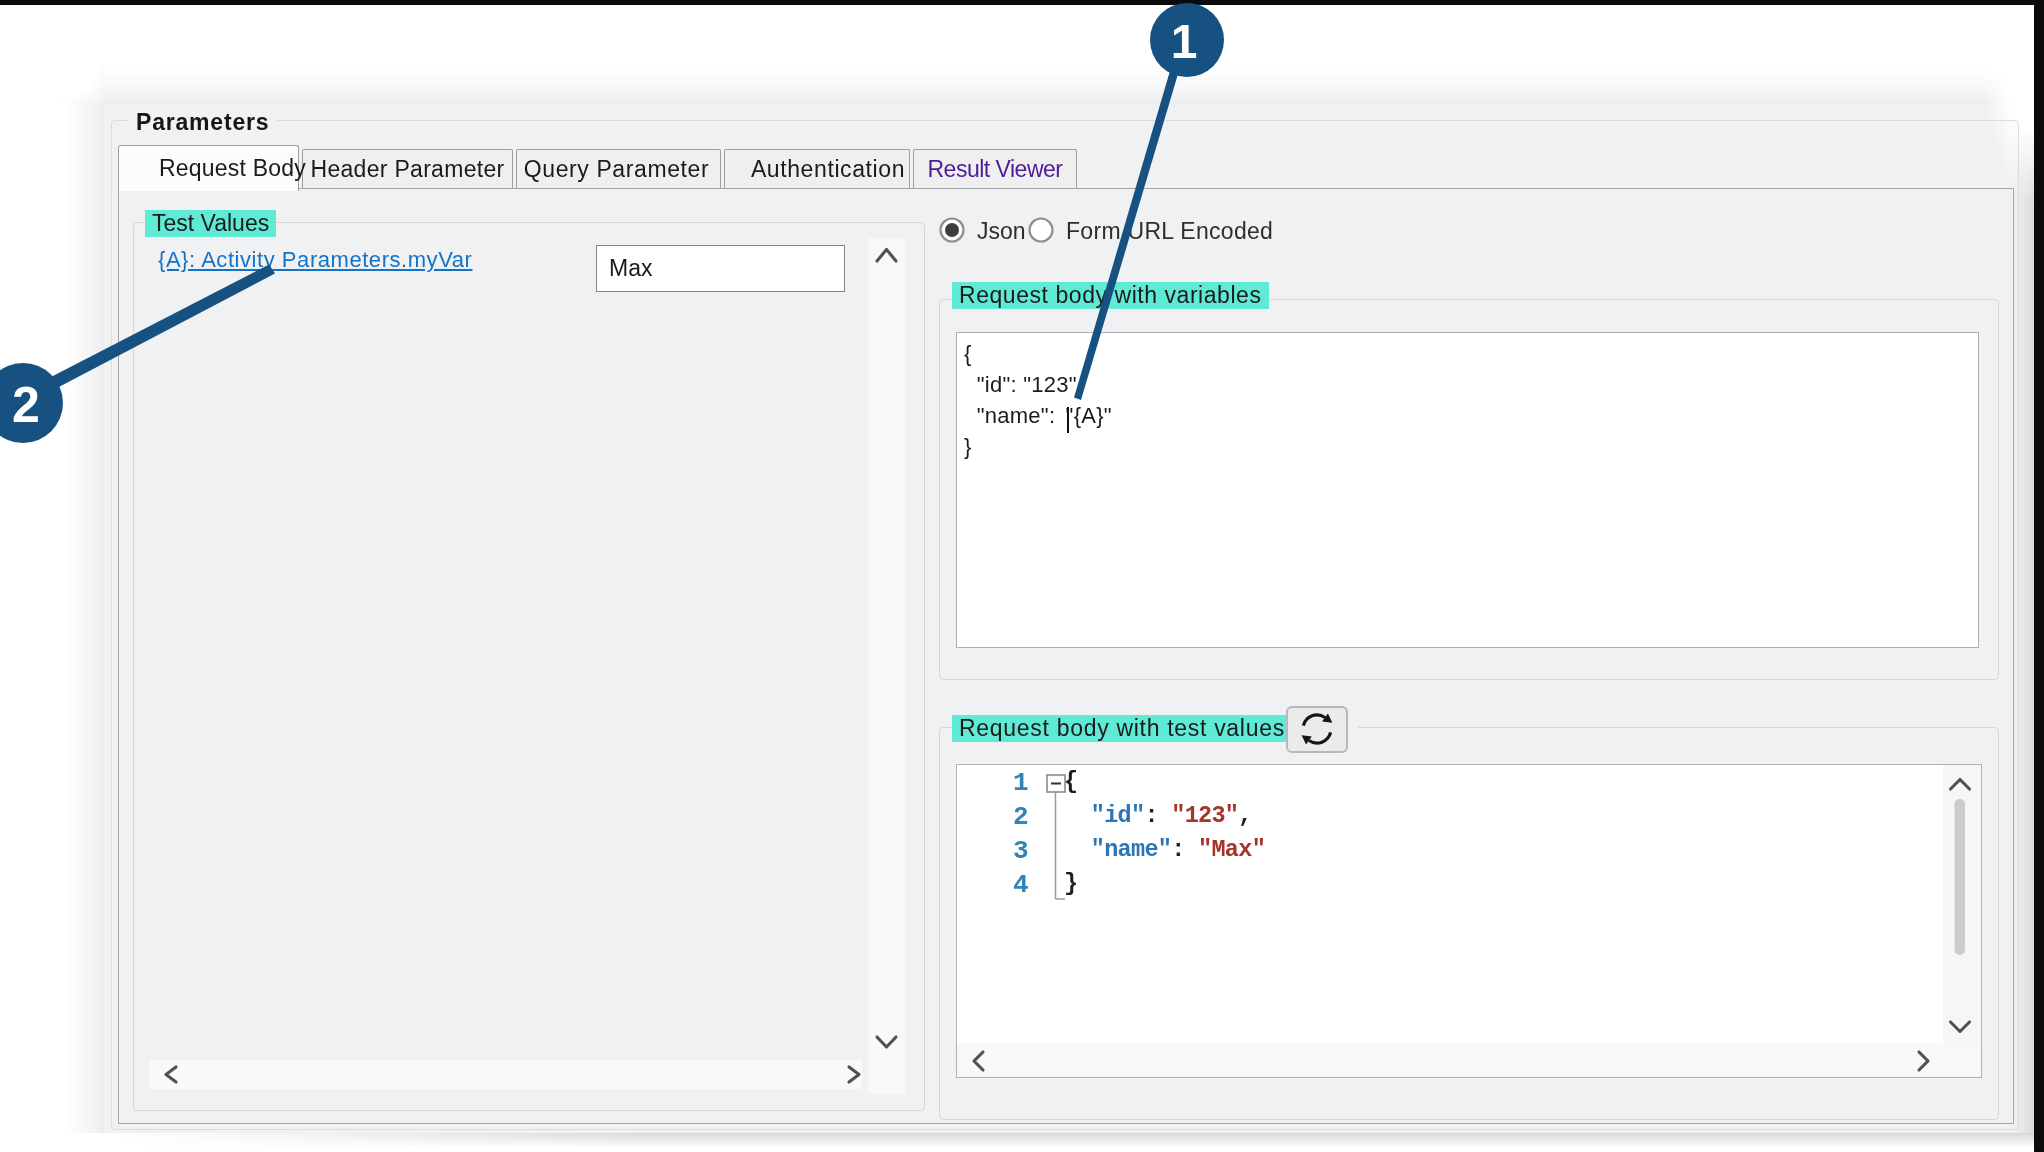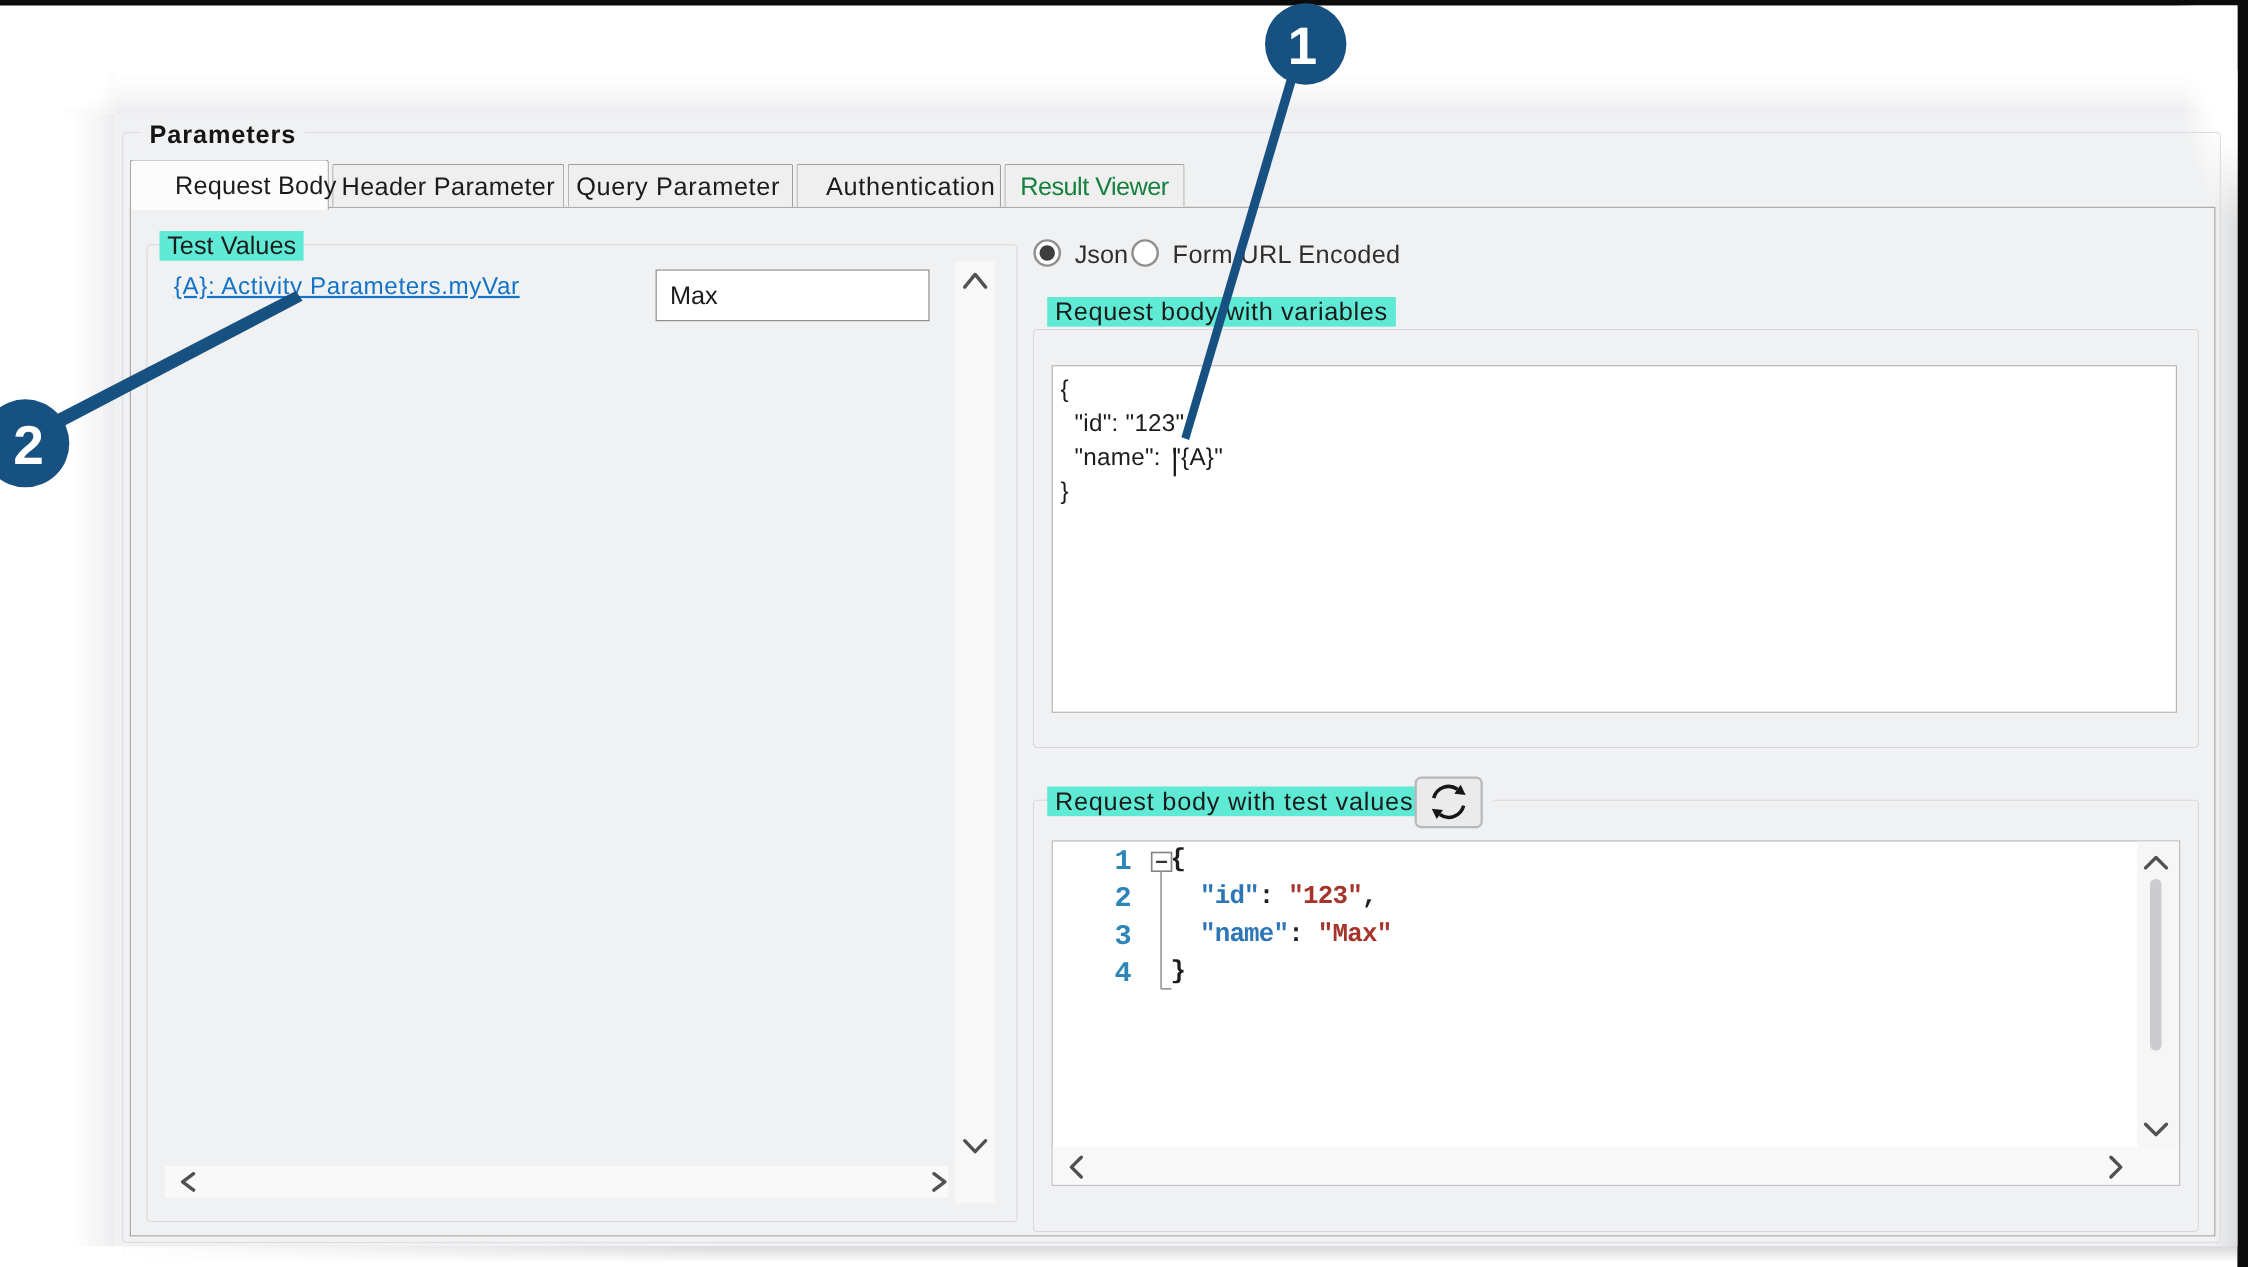--- a/index.html
+++ b/index.html
@@ -33,21 +33,21 @@
 
 <div class="abs" style="left:302px;top:149px;width:211px;height:39px;background:#efeff0;border:1px solid #9f9f9f;border-bottom:none;border-radius:2px 2px 0 0;box-sizing:border-box;"></div>
 <div class="abs" style="left:516px;top:149px;width:205px;height:39px;background:#efeff0;border:1px solid #9f9f9f;border-bottom:none;border-radius:2px 2px 0 0;box-sizing:border-box;"></div>
 <div class="abs" style="left:724px;top:149px;width:186px;height:39px;background:#efeff0;border:1px solid #9f9f9f;border-bottom:none;border-radius:2px 2px 0 0;box-sizing:border-box;"></div>
 <div class="abs" style="left:913px;top:149px;width:164px;height:39px;background:#efeff0;border:1px solid #9f9f9f;border-bottom:none;border-radius:2px 2px 0 0;box-sizing:border-box;"></div>
 <div class="abs" style="left:118px;top:145px;width:181px;height:46px;background:#fcfcfd;border:1px solid #9f9f9f;border-bottom:none;border-radius:3px 3px 0 0;box-sizing:border-box;"></div>
 <div class="abs tabtxt" style="left:118px;top:155px;width:181px;text-align:center;font-size:23px;letter-spacing:0.2px;color:#1b1b1b;padding-left:24px;">Request Body</div>
 <div class="abs tabtxt" style="left:302px;top:156px;width:211px;text-align:center;font-size:23px;letter-spacing:0.3px;color:#1b1b1b;">Header Parameter</div>
 <div class="abs tabtxt" style="left:516px;top:156px;width:201px;text-align:center;font-size:23px;letter-spacing:0.6px;color:#1b1b1b;">Query Parameter</div>
 <div class="abs tabtxt" style="left:724px;top:156px;width:208px;text-align:center;font-size:23px;letter-spacing:0.6px;color:#1b1b1b;">Authentication</div>
-<div class="abs tabtxt" style="left:913px;top:156px;width:164px;text-align:center;font-size:23px;letter-spacing:-0.5px;color:#15803d;">Result Viewer</div>
+<div class="abs tabtxt" style="left:913px;top:156px;width:164px;text-align:center;font-size:23px;letter-spacing:-0.5px;color:#4c1d95;">Result Viewer</div>
 
 <div class="gb" style="left:133px;top:222px;width:790px;height:887px;"></div>
 <div class="gblabel" style="left:145px;top:210px;">Test Values</div>
 
 <div class="abs" style="left:158px;top:247px;font-size:22px;letter-spacing:0.55px;color:#1373c9;text-decoration:underline;">{A}: Activity Parameters.myVar</div>
 
 <div class="abs" style="left:596px;top:245px;width:249px;height:47px;background:#fff;border:1px solid #848484;box-sizing:border-box;"></div>
 <div class="abs" style="left:609px;top:255px;font-size:23px;color:#1b1b1b;">Max</div>
 
 <div class="abs" style="left:868px;top:238px;width:37px;height:856px;background:#f8f8f9;"></div>
@@ -64,21 +64,21 @@
 
 <svg class="abs" style="left:935px;top:213px;" width="340" height="40">
   <circle cx="17" cy="17" r="11.5" fill="#ffffff" stroke="#8f8f8f" stroke-width="2.2"></circle>
   <circle cx="17" cy="17" r="7" fill="#3e3e3e"></circle>
   <circle cx="106" cy="17" r="11.5" fill="#ffffff" stroke="#8f8f8f" stroke-width="2.2"></circle>
 </svg>
 <div class="abs" style="left:977px;top:218px;font-size:23px;color:#2e2e2e;">Json</div>
 <div class="abs" style="left:1066px;top:218px;font-size:23px;letter-spacing:0.3px;color:#2e2e2e;">Form URL Encoded</div>
 
 <div class="gb" style="left:939px;top:299px;width:1058px;height:379px;"></div>
-<div class="gblabel" style="left:952px;top:270px;letter-spacing:0.55px;">Request body with variables</div>
+<div class="gblabel" style="left:952px;top:282px;letter-spacing:0.55px;">Request body with variables</div>
 <div class="abs" style="left:956px;top:332px;width:1023px;height:316px;background:#fff;border:1px solid #aeaeb0;box-sizing:border-box;"></div>
 <div class="abs" style="left:964px;top:338px;font-size:22px;letter-spacing:0.25px;line-height:31px;color:#1c1c1c;white-space:pre;">{
   "id": "123",
   "name": <span style="padding-left:4px">"{A}"</span>
 }</div>
 <div class="abs" style="left:1067px;top:407px;width:2px;height:26px;background:#111;"></div>
 
 <div class="gb" style="left:939px;top:727px;width:1058px;height:391px;"></div>
 <div class="gblabel" style="left:952px;top:715px;letter-spacing:0.7px;">Request body with test values</div>
 <div class="abs" style="left:1336px;top:725px;width:22px;height:4px;background:#f0f1f2;"></div>

